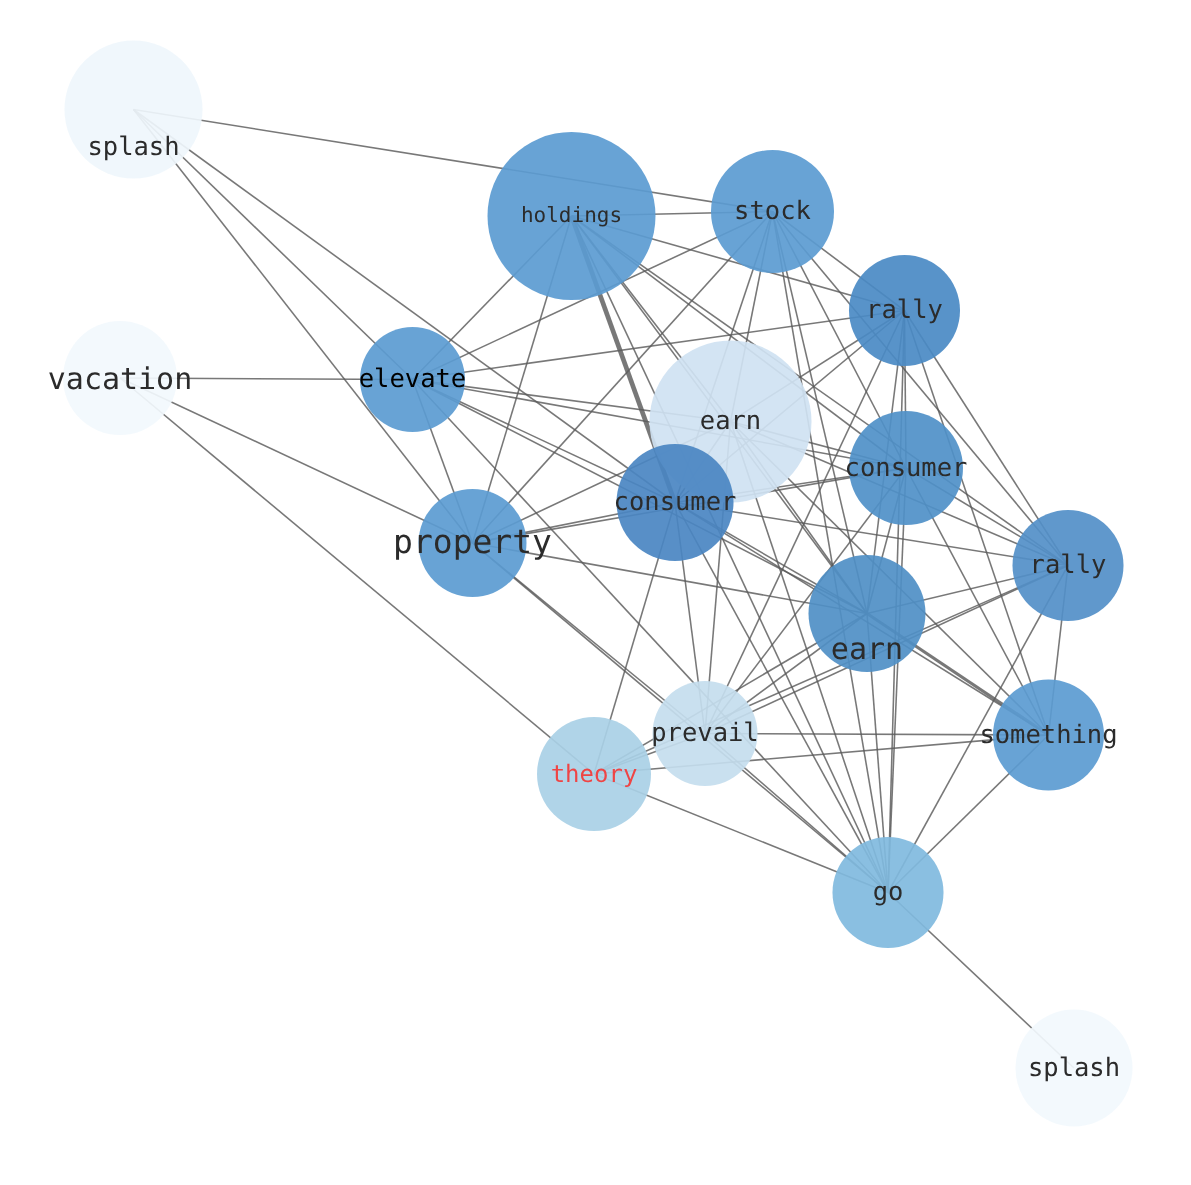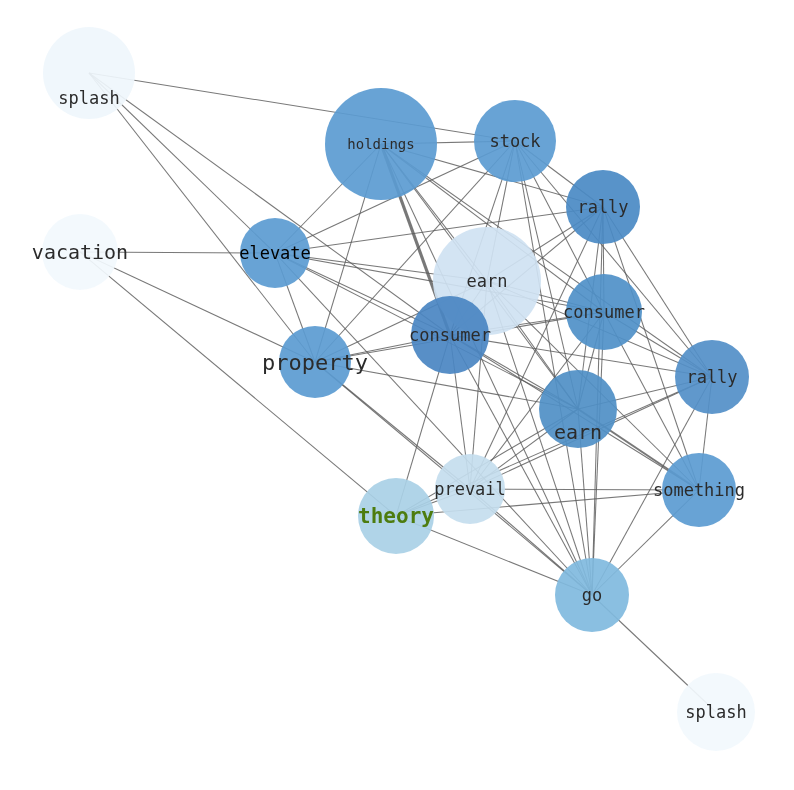--- a/index.html
+++ b/index.html
@@ -152,17 +152,17 @@
       <div class="node-label" style="left: 80px; top: 252px; font-size: 20px; color: rgb(43, 43, 43);">vacation</div>
       <div class="node-label" style="left: 275px; top: 253px; font-size: 17px; color: #000000;">elevate</div>
       <div class="node-label" style="left: 487px; top: 281px; font-size: 17px; color: rgb(43, 43, 43);">earn</div>
       <div class="node-label" style="left: 604px; top: 312px; font-size: 17px; color: rgb(43, 43, 43);">consumer</div>
       <div class="node-label" style="left: 450px; top: 335px; font-size: 17px; color: rgb(43, 43, 43);">consumer</div>
       <div class="node-label" style="left: 712px; top: 377px; font-size: 17px; color: rgb(43, 43, 43);">rally</div>
       <div class="node-label" style="left: 315px; top: 362px; font-size: 22px; color: rgb(43, 43, 43);">property</div>
       <div class="node-label" style="left: 578px; top: 432px; font-size: 20px; color: rgb(43, 43, 43);">earn</div>
       <div class="node-label" style="left: 699px; top: 490px; font-size: 17px; color: rgb(43, 43, 43); text-align: center;">something</div>
       <div class="node-label" style="left: 470px; top: 489px; font-size: 17px; color: rgb(43, 43, 43);">prevail</div>
-      <div class="node-label" style="left: 396px; top: 516px; font-size: 21px; color: #4d7c0f; font-weight: bold;">theory</div>
+      <div class="node-label" style="left: 396px; top: 516px; font-size: 16px; color: #ef4444;">theory</div>
       <div class="node-label" style="left: 592px; top: 595px; font-size: 17px; color: rgb(43, 43, 43);">go</div>
       <div class="node-label" style="left: 716px; top: 712px; font-size: 17px; color: rgb(43, 43, 43);">splash</div>
     </div>
 </div>
 
 </body></html>

